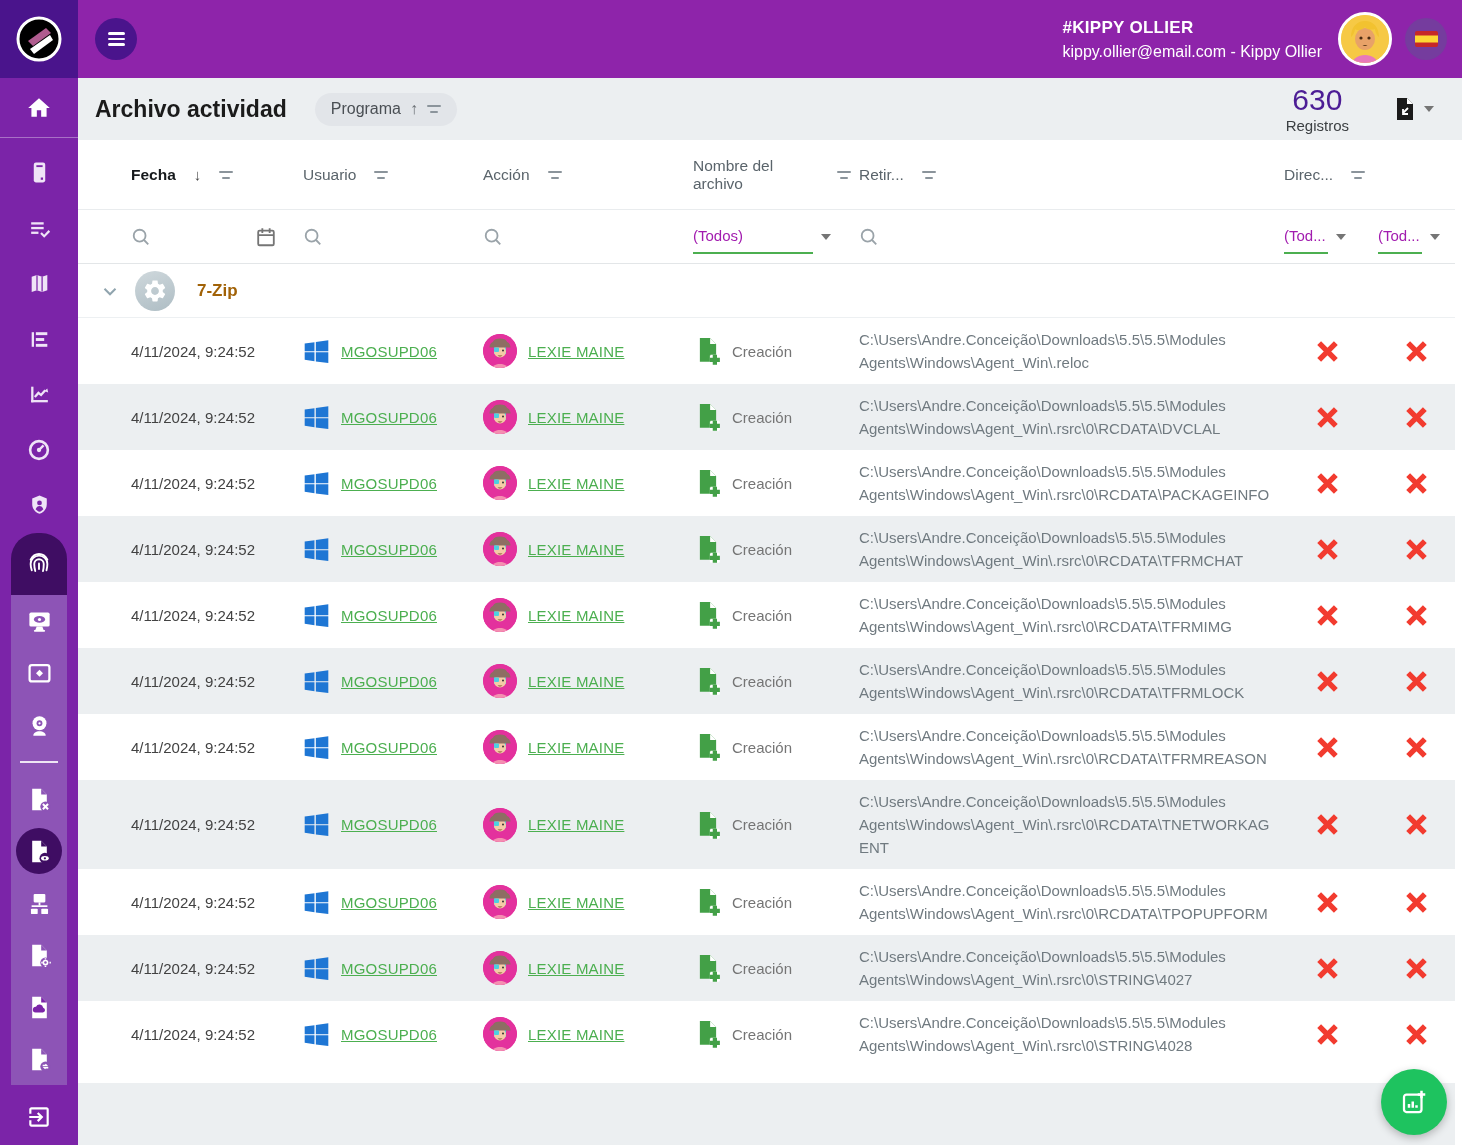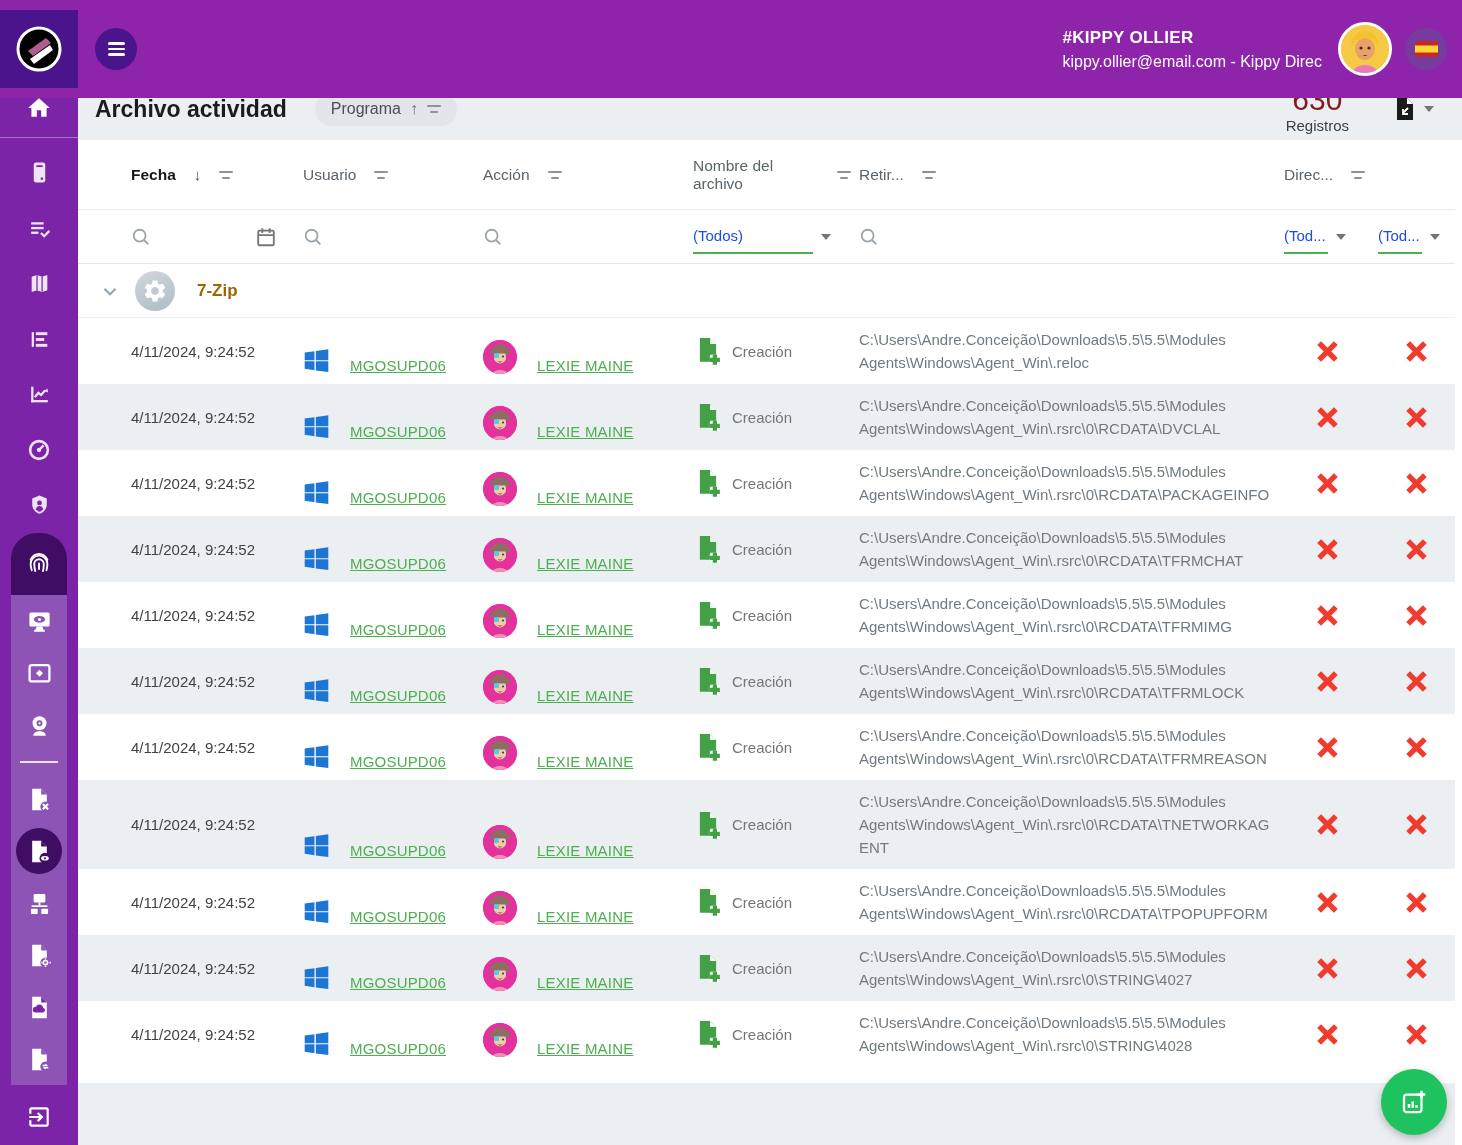--- a/index.html
+++ b/index.html
@@ -1,20 +1,20 @@
 <!DOCTYPE html>
 <html><head>
 <meta charset="utf-8">
 <style>
   * { margin:0; padding:0; box-sizing:border-box; }
   html,body { width:1462px; height:1145px; overflow:hidden; }
   body { font-family:"Liberation Sans", sans-serif; background:#ECEFF1; position:relative; }
 
   
-  .topbar { position:absolute; left:0; top:0; width:1462px; height:98px; background:#8E24AA; display:flex; align-items:center; z-index:5; }
+  .topbar { position:absolute; left:0; top:0; width:1462px; height:78px; background:#8E24AA; display:flex; align-items:center; z-index:5; }
   .logo-box { width:78px; height:78px; background:#4A148C; display:flex; align-items:center; justify-content:center; flex:0 0 78px; }
   .hamburger { width:42px; height:42px; border-radius:50%; background:#4A148C; border:none; margin-left:17px; display:flex; flex-direction:column; align-items:center; justify-content:center; gap:3px; cursor:pointer; }
   .hamburger span { width:17px; height:2.6px; background:#fff; border-radius:2px; }
   .user-block { margin-left:auto; color:#fff; text-align:left; }
   .user-line1 { font-size:17px; font-weight:700; letter-spacing:.3px; margin-bottom:5px; }
   .user-line2 { font-size:16px; font-weight:400; }
   .tb-avatar { width:54px; height:54px; border-radius:50%; border:3px solid #fff; margin-left:16px; overflow:hidden; background:#F6C945; flex:0 0 54px; cursor:pointer; }
   .lang-btn { width:42px; height:42px; border-radius:50%; background:#753C9E; border:none; margin-left:13px; margin-right:15px; display:flex; align-items:center; justify-content:center; cursor:pointer; }
 
   
@@ -31,53 +31,53 @@
   .active-circle { width:46px; height:46px; border-radius:50%; background:#3F0D63; display:flex; align-items:center; justify-content:center; }
   .side-logout { position:absolute; top:1014px; left:0; width:78px; height:50px; display:flex; align-items:center; justify-content:center; cursor:pointer; }
 
   
   .content { position:absolute; left:78px; top:78px; width:1384px; height:1005px; background:#fff; }
   .page-header { height:62px; background:#ECEFF1; display:flex; align-items:center; padding-left:17px; }
   .page-title { font-size:23px; color:#1b1b1b; }
   .group-chip { margin-left:28px; height:33px; background:#E2E5E9; border:none; border-radius:17px; padding:0 16px; display:flex; align-items:center; gap:9px; font-size:16px; color:#4A4F54; cursor:pointer; font-family:inherit; }
   .chip-sort { color:#6b7075; font-size:16px; }
   .records { margin-left:auto; text-align:center; line-height:1; }
-  .records-count { font-size:30px; color:#7f1d1d; }
+  .records-count { font-size:30px; color:#4c1d95; }
   .records-label { font-size:15px; color:#3c4043; margin-top:3px; }
   .export-wrap { display:flex; align-items:center; gap:9px; margin-left:46px; margin-right:28px; cursor:pointer; background:none; border:none; }
   .caret { width:0; height:0; border-left:5px solid transparent; border-right:5px solid transparent; border-top:6px solid #757575; }
 
   
   .grid { display:grid; grid-template-columns:172px 180px 210px 166px 425px 94px 85px; padding-left:45px; width:1377px; }
   .cell { padding-left:8px; display:flex; align-items:center; }
   .header-row { height:70px; background:#fff; border-bottom:1px solid #E9ECEE; }
   .hcell { font-size:15.5px; color:#5A646B; font-weight:500; gap:18px; }
   .hcell.first { color:#16191c; font-weight:700; }
   .sort-arrow { font-size:15px; color:#4a4a4a; font-weight:400; }
   .filter-icon { display:inline-block; width:14px; }
   .filter-icon i { display:block; background:#8b949b; height:2px; border-radius:1px; }
   .filter-icon i:first-child { width:14px; margin-bottom:4px; }
   .filter-icon i:last-child { width:8px; margin:0 auto; }
   .filter-row { height:54px; background:#fff; border-bottom:1px solid #E3E6E8; }
   .fcell { gap:8px; }
   .fcell .cal { margin-left:auto; margin-right:18px; }
   .select-box { display:flex; align-items:center; width:138px; cursor:pointer; }
-  .select-box .val { flex:1; font-size:15px; color:#1d4ed8; border-bottom:2px solid #4CAF50; padding-bottom:8px; padding-top:8px; }
+  .select-box .val { flex:1; font-size:15px; color:#a21caf; border-bottom:2px solid #4CAF50; padding-bottom:8px; padding-top:8px; }
   .select-box .caret { margin-left:8px; }
   .select-small { width:62px; }
   .select-small .val { font-size:15px; }
   .group-row { height:54px; background:#fff; display:flex; align-items:center; padding-left:21px; gap:14px; border-bottom:1px solid #EDF0F2; cursor:pointer; }
   .gear-badge { width:40px; height:40px; border-radius:50%; background:linear-gradient(160deg,#CFD8DC,#AEBDC4); display:flex; align-items:center; justify-content:center; }
   .group-name { font-size:17px; font-weight:700; color:#a16207;margin-left:8px; }
 
   .data-row { background:#fff; cursor:pointer; }
   .data-row:nth-child(even) { background:#ECEFF1; }
   .data-row .cell { min-height:65px; padding-top:10px; padding-bottom:10px; }
   .c-date { font-size:15px; color:#424242; }
-  .c-dev, .c-user { gap:20px;align-items:flex-end; }
+  .c-dev, .c-user { gap:11px; }
   .green-link { font-size:15px; color:#4CAF50; text-decoration:underline; letter-spacing:.2px; }
   .c-action { gap:9px; font-size:15px; color:#757575; }
   .c-path { font-size:15px; color:#707A80; line-height:23px; overflow-wrap:anywhere; word-break:break-word; }
   .c-x { justify-content:center; }
   .row-avatar { width:34px; height:34px; border-radius:50%; overflow:hidden; background:#E3319D; flex:0 0 34px; }
 
   .scroll-strip { position:absolute; right:0; top:140px; width:7px; height:1005px; background:#FFFFFF; }
 
   .fab { position:absolute; left:1381px; top:1069px; width:66px; height:66px; border-radius:50%; background:#1EC35F; border:none; display:flex; align-items:center; justify-content:center; box-shadow:0 3px 8px rgba(0,0,0,.25); cursor:pointer; z-index:8; }
 </style>
@@ -93,21 +93,21 @@
       <path d="M15 34 L35 20 L38 25 L19 39 Z" fill="#fff"></path>
     </svg>
   </div>
   <button class="hamburger">
     <span></span>
       <span></span>
       <span></span>
   </button>
   <div class="user-block">
     <div class="user-line1">#KIPPY OLLIER</div>
-    <div class="user-line2">kippy.ollier@email.com - Kippy Direc</div>
+    <div class="user-line2">kippy.ollier@email.com - Kippy Ollier</div>
   </div>
   <div class="tb-avatar">
     <svg width="48" height="48" viewBox="0 0 48 48">
       <circle cx="24" cy="24" r="24" fill="#F6C945"></circle>
       <path d="M24 40c-7 0-12 4-13 8h26c-1-4-6-8-13-8z" fill="#E879B9"></path>
       <ellipse cx="24" cy="24" rx="10" ry="11" fill="#E8A268"></ellipse>
       <path d="M10 22c0-10 6-16 14-16s14 6 14 16c-2-1-4-6-4-8-3 1-8 1-10-2-2 3-8 4-10 2 0 2-2 7-4 8z" fill="#F2C230"></path>
       <circle cx="20" cy="23" r="1.6" fill="#4a2c12"></circle>
       <circle cx="28" cy="23" r="1.6" fill="#4a2c12"></circle>
       <path d="M21.5 30c1.6 1.4 3.4 1.4 5 0z" fill="#5d3a1a"></path>

